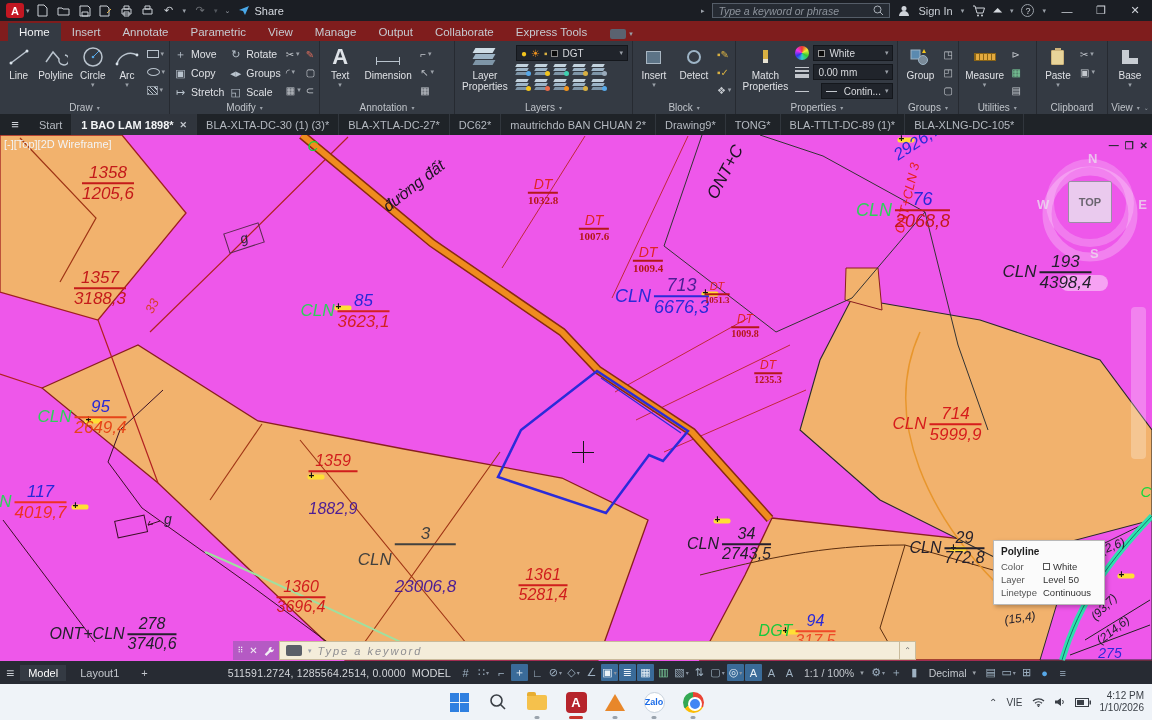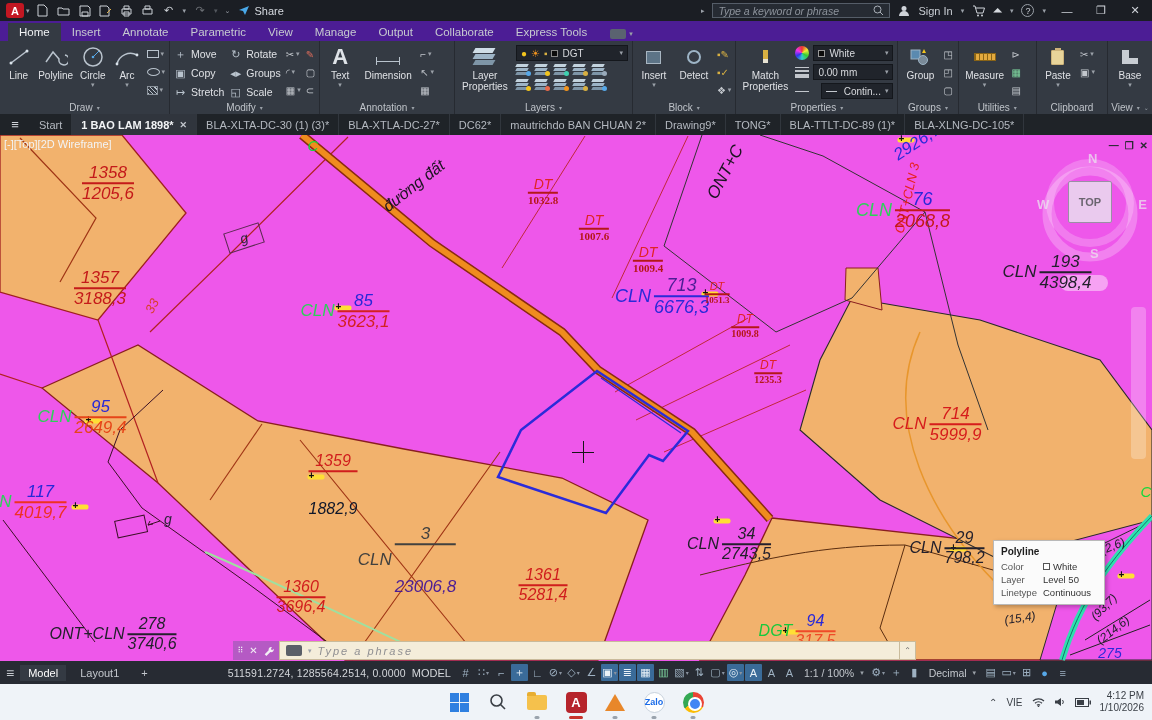--- a/index.html
+++ b/index.html
@@ -17,21 +17,21 @@
   .dim{opacity:.45;}
   #share{display:flex;align-items:center;gap:4px;margin-left:8px;color:#d6dae0;}
   #title-center{position:absolute;left:0;right:0;text-align:center;pointer-events:none;}
   #title-center .t1{color:#bfc4cb;margin-right:18px;}
   #title-center .t2{color:#e7eaee;}
   #title-right{margin-left:auto;display:flex;align-items:center;gap:8px;padding-right:4px;}
   #searchbox{display:flex;align-items:center;gap:5px;background:#262b33;border:1px solid #555d68;height:15px;width:178px;padding:0 5px;color:#8d939c;font-style:italic;font-size:10.5px;}
   #searchbox .ph{flex:1;white-space:nowrap;overflow:hidden;}
   .winbtn{width:26px;height:18px;display:flex;align-items:center;justify-content:center;color:#cfd3d9;font-size:11px;}
   
-  #ribbon-tabs{height:20px;background:#4c1d95;display:flex;align-items:flex-end;padding-left:8px;gap:0;}
+  #ribbon-tabs{height:20px;background:#7f1d1d;display:flex;align-items:flex-end;padding-left:8px;gap:0;}
   .rtab{padding:3px 11px;font-size:11.5px;color:#c6cad0;cursor:default;}
   .rtab.active{background:#343a43;color:#f0f2f4;}
   .rtab-extra{display:flex;align-items:center;gap:3px;margin-left:6px;padding:2px 6px;}
   .rtab-extra .flagbox{width:16px;height:10px;background:#5a6270;border-radius:2px;}
   
   #ribbon-body{height:73px;background:#343a43;display:flex;}
   .panel{display:flex;flex-direction:column;border-right:1px solid #262a31;height:73px;}
   .pbody{flex:1;display:flex;align-items:flex-start;padding:3px 4px 0 4px;gap:5px;}
   .ptitle{height:14px;font-size:10px;color:#bfc3c9;display:flex;align-items:center;justify-content:center;gap:4px;}
   .ptitle .caret{font-size:6px;}
@@ -770,21 +770,21 @@
       <div id="cmd-grip">
         <span style="font-size:8px;letter-spacing:1px">⠿</span>
         <span style="font-size:10px">✕</span>
         <svg width="12" height="12">
             <path d="M10.5,2.5a3,3 0 0 0 -3.8,3.8L2,11l2,2 4.7,-4.7a3,3 0 0 0 3.8,-3.8l-1.8,1.8 -1.5,-1.5z" fill="#f2eef4" transform="scale(0.85)"></path>
           </svg>
       </div>
       <div id="cmd-field">
         <span class="cmdic"></span>
         <span class="caret">▾</span>
-        <span class="ph">Type a phrase</span>
+        <span class="ph">Type a keyword</span>
       </div>
       <div id="cmd-up">⌃</div>
     </div>
   <div class="map-label" style="left: 108px; top: 48px; font-size: 17px; transform: translate(-50%, -50%);">
         <span class="frac">
           <span style="color: rgb(196, 26, 26);">1358</span>
           <span class="bar" style="background: rgb(196, 26, 26);"></span>
           <span style="color: rgb(196, 26, 26);">1205,6</span>
         </span>
       </div>
@@ -825,21 +825,21 @@
       <div class="map-label" style="left: 152px; top: 171px; font-size: 13px; transform: translate(-50%, -50%) rotate(-62deg);">
         <span style="color: rgb(216, 64, 44);">33</span>
       </div>
       <div class="map-label" style="left: 168px; top: 384px; font-size: 14px; transform: translate(-50%, -50%);">
         <span style="color: rgb(42, 36, 56);">g</span>
       </div>
       <div class="map-label" style="left: 333px; top: 350px; font-size: 16px; transform: translate(-50%, -50%);">
         <span class="frac">
           <span style="color: rgb(208, 29, 29);">1359</span>
           <span class="bar" style="background: rgb(208, 29, 29);"></span>
-          <span style="color: #0f172a; margin-top: 28px;">1882,9</span>
+          <span style="color: #4c1d95; margin-top: 28px;">1882,9</span>
         </span>
       </div>
       <div class="map-label" style="left: 301px; top: 462px; font-size: 16px; transform: translate(-50%, -50%);">
         <span class="frac">
           <span style="color: rgb(208, 29, 29);">1360</span>
           <span class="bar" style="background: rgb(208, 29, 29);"></span>
           <span style="color: rgb(208, 29, 29);">3696,4</span>
         </span>
       </div>
       <div class="map-label" style="left: 113px; top: 499px; font-size: 16px; transform: translate(-50%, -50%);">
@@ -965,21 +965,21 @@
           <span style="color: rgb(40, 40, 216);">94</span>
           <span class="bar" style="background: rgb(239, 75, 40);"></span>
           <span style="color: rgb(239, 75, 40);">317,5</span>
         </span>
       </div>
       <div class="map-label" style="left: 947px; top: 413px; font-size: 16px; transform: translate(-50%, -50%);">
         <span class="pre" style="color: rgb(35, 32, 44);">CLN</span>
         <span class="frac">
           <span style="color: rgb(35, 32, 44);">29</span>
           <span class="bar" style="background: rgb(35, 32, 44);"></span>
-          <span style="color: rgb(35, 32, 44);">798,2</span>
+          <span style="color: rgb(35, 32, 44);">772,8</span>
         </span>
       </div>
       <div class="map-label" style="left: 1113px; top: 411px; font-size: 12px; transform: translate(-50%, -50%) rotate(-22deg);">
         <span style="color: rgb(35, 32, 44);">(2,6)</span>
       </div>
       <div class="map-label" style="left: 1020px; top: 483px; font-size: 12px; transform: translate(-50%, -50%) rotate(-8deg);">
         <span style="color: rgb(35, 32, 44);">(15,4)</span>
       </div>
       <div class="map-label" style="left: 1104px; top: 472px; font-size: 12px; transform: translate(-50%, -50%) rotate(-45deg);">
         <span style="color: rgb(35, 32, 44);">(93,7)</span>

